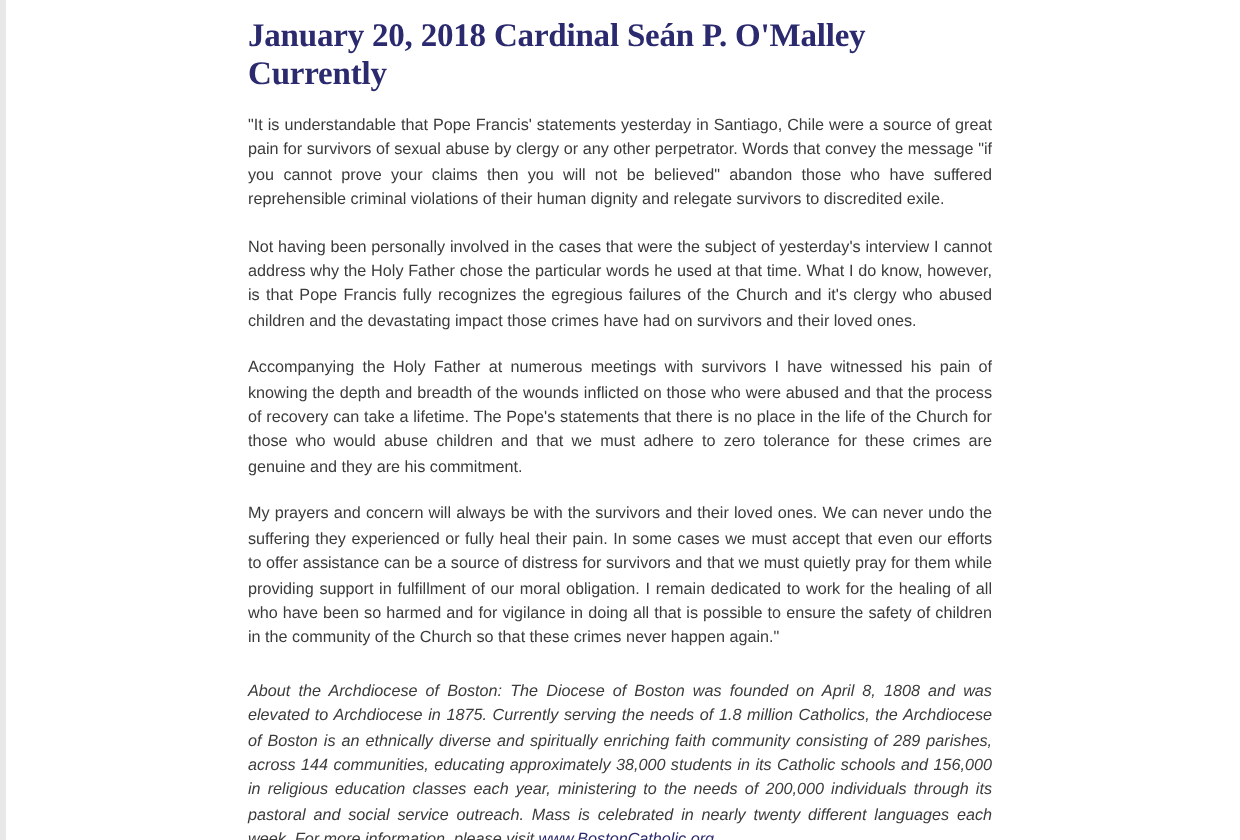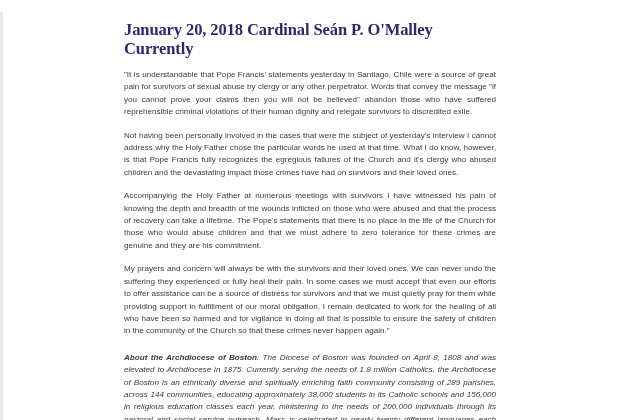--- a/index.html
+++ b/index.html
@@ -12,21 +12,20 @@
     background: #ffffff;
     font-family: "Liberation Sans", sans-serif;
     overflow: hidden;
   }
   .page {
     position: relative;
     width: 620px;
     height: 360px;
     background: #ffffff;
     box-sizing: border-box;
-    margin-top: 12px;
   }
   .left-rail {
     position: absolute;
     left: 0;
     top: 0;
     width: 118px;
     height: 420px;
     background: #ffffff;
   }
   .left-rail .bar {
@@ -72,21 +71,21 @@
   }
   .about {
     margin-top: 14px;
     font-size: 8.1px;
     line-height: 12.4px;
     color: #3b3b3b;
     text-align: justify;
     font-style: italic;
   }
   .about .lead {
-    font-weight: bold;
+    font-weight: normal;
     font-style: italic;
   }
   .link {
     color: #2b2a6e;
     text-decoration: underline;
     font-style: italic;
   }
   .right-rail {
     position: absolute;
     right: 0;

